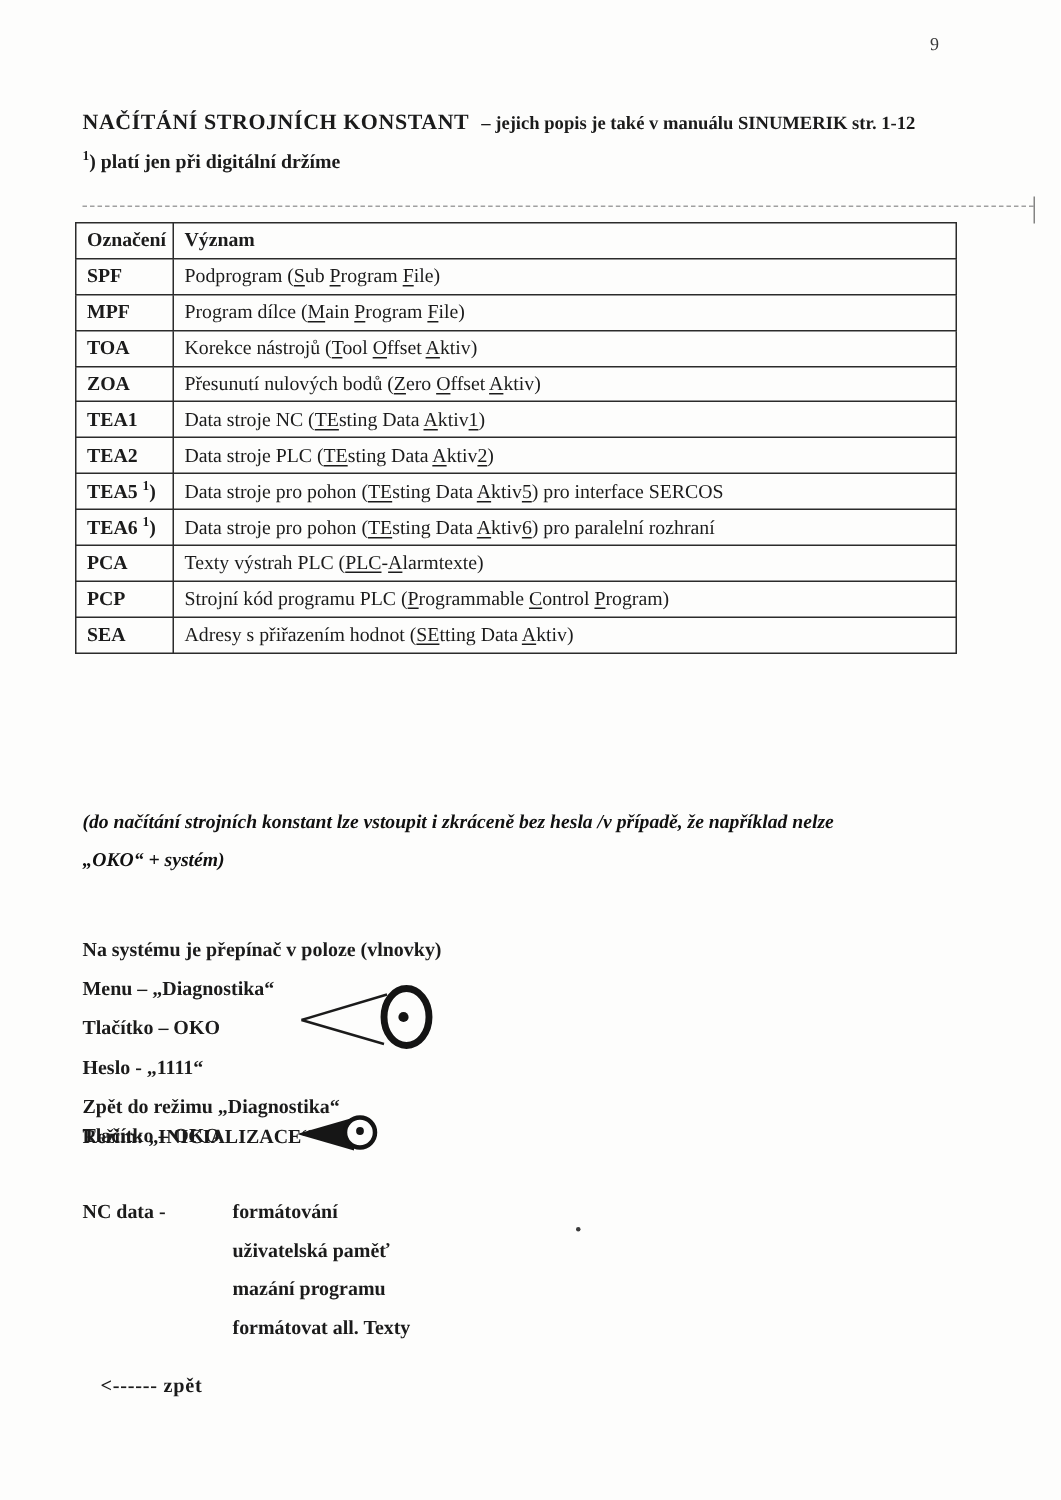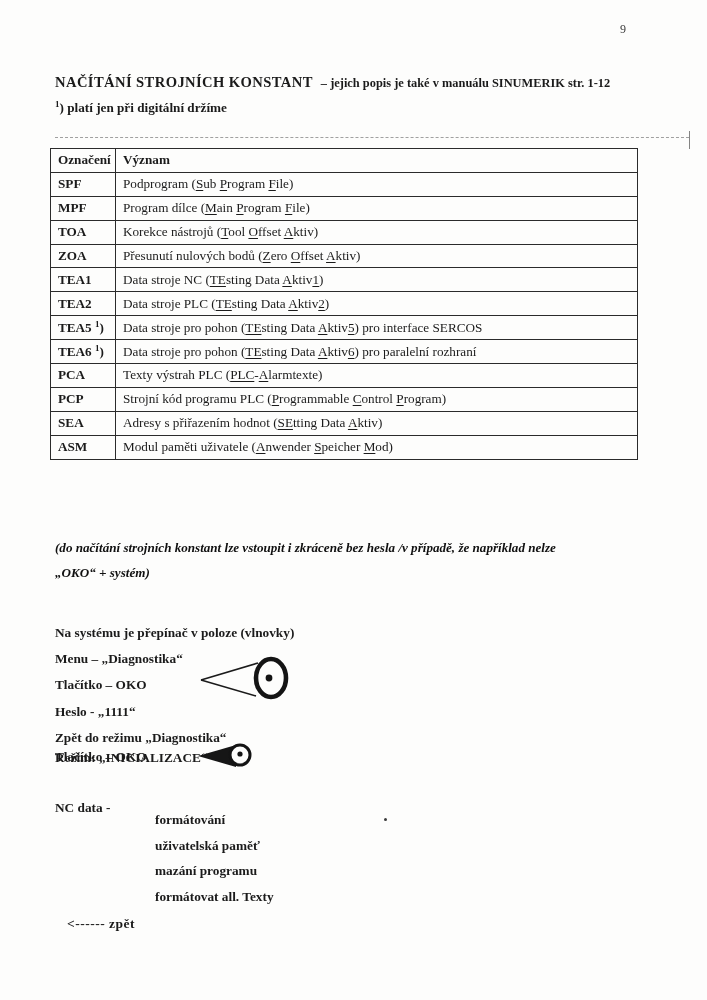--- a/index.html
+++ b/index.html
@@ -51,21 +51,21 @@
     position: absolute; left: 55px; top: 536px; width: 650px;
     font-weight: bold; font-style: italic; font-size: 13.1px; color: #101010;
   }
   .shortcut-note .sn-line {
     display: inline-block;
     text-decoration-skip-ink: none; text-underline-offset: 3px;
     line-height: 24.6px; white-space: nowrap;
   }
 
   .ins-line { position: absolute; left: 55px; font-weight: bold; font-size: 13.3px; white-space: nowrap; }
-  .nc-item { position: absolute; left: 155px; font-weight: bold; font-size: 13.3px; white-space: nowrap; margin-top: 12px; }
+  .nc-item { position: absolute; left: 155px; font-weight: bold; font-size: 13.3px; white-space: nowrap; }
 
   .eye-icon { position: absolute; }
   .footer-back { position: absolute; left: 67px; top: 916px; font-weight: bold; font-size: 13.5px; letter-spacing: .5px; }
 </style>
 </head>
 <body>
 
 <div class="page">
 
   <div class="page-number">9</div>
@@ -130,24 +130,20 @@
           <td class="meaning">Texty výstrah PLC (<span class="u">PLC</span>-<span class="u">A</span>larmtexte)</td>
         </tr>
         <tr>
           <td class="code">PCP</td>
           <td class="meaning">Strojní kód programu PLC (<span class="u">P</span>rogrammable <span class="u">C</span>ontrol <span class="u">P</span>rogram)</td>
         </tr>
         <tr>
           <td class="code">SEA</td>
           <td class="meaning">Adresy s přiřazením hodnot (<span class="u">SE</span>tting Data <span class="u">A</span>ktiv)</td>
         </tr>
-        <tr>
-          <td class="code">ASM</td>
-          <td class="meaning">Modul paměti uživatele (<span class="u">A</span>nwender <span class="u">S</span>peicher <span class="u">M</span>od)</td>
-        </tr>
       </tbody>
   </table>
 
   <div class="shortcut-note">
     <div><span class="sn-line">(do načítání strojních konstant lze vstoupit i zkráceně bez hesla /v případě, že například nelze</span></div>
     <div><span class="sn-line">„OKO“ + systém)</span></div>
   </div>
 
   <div class="ins-line" style="top:625px">Na systému je přepínač v poloze (vlnovky)</div>
   <div class="ins-line" style="top:651px">Menu – „Diagnostika“</div>

